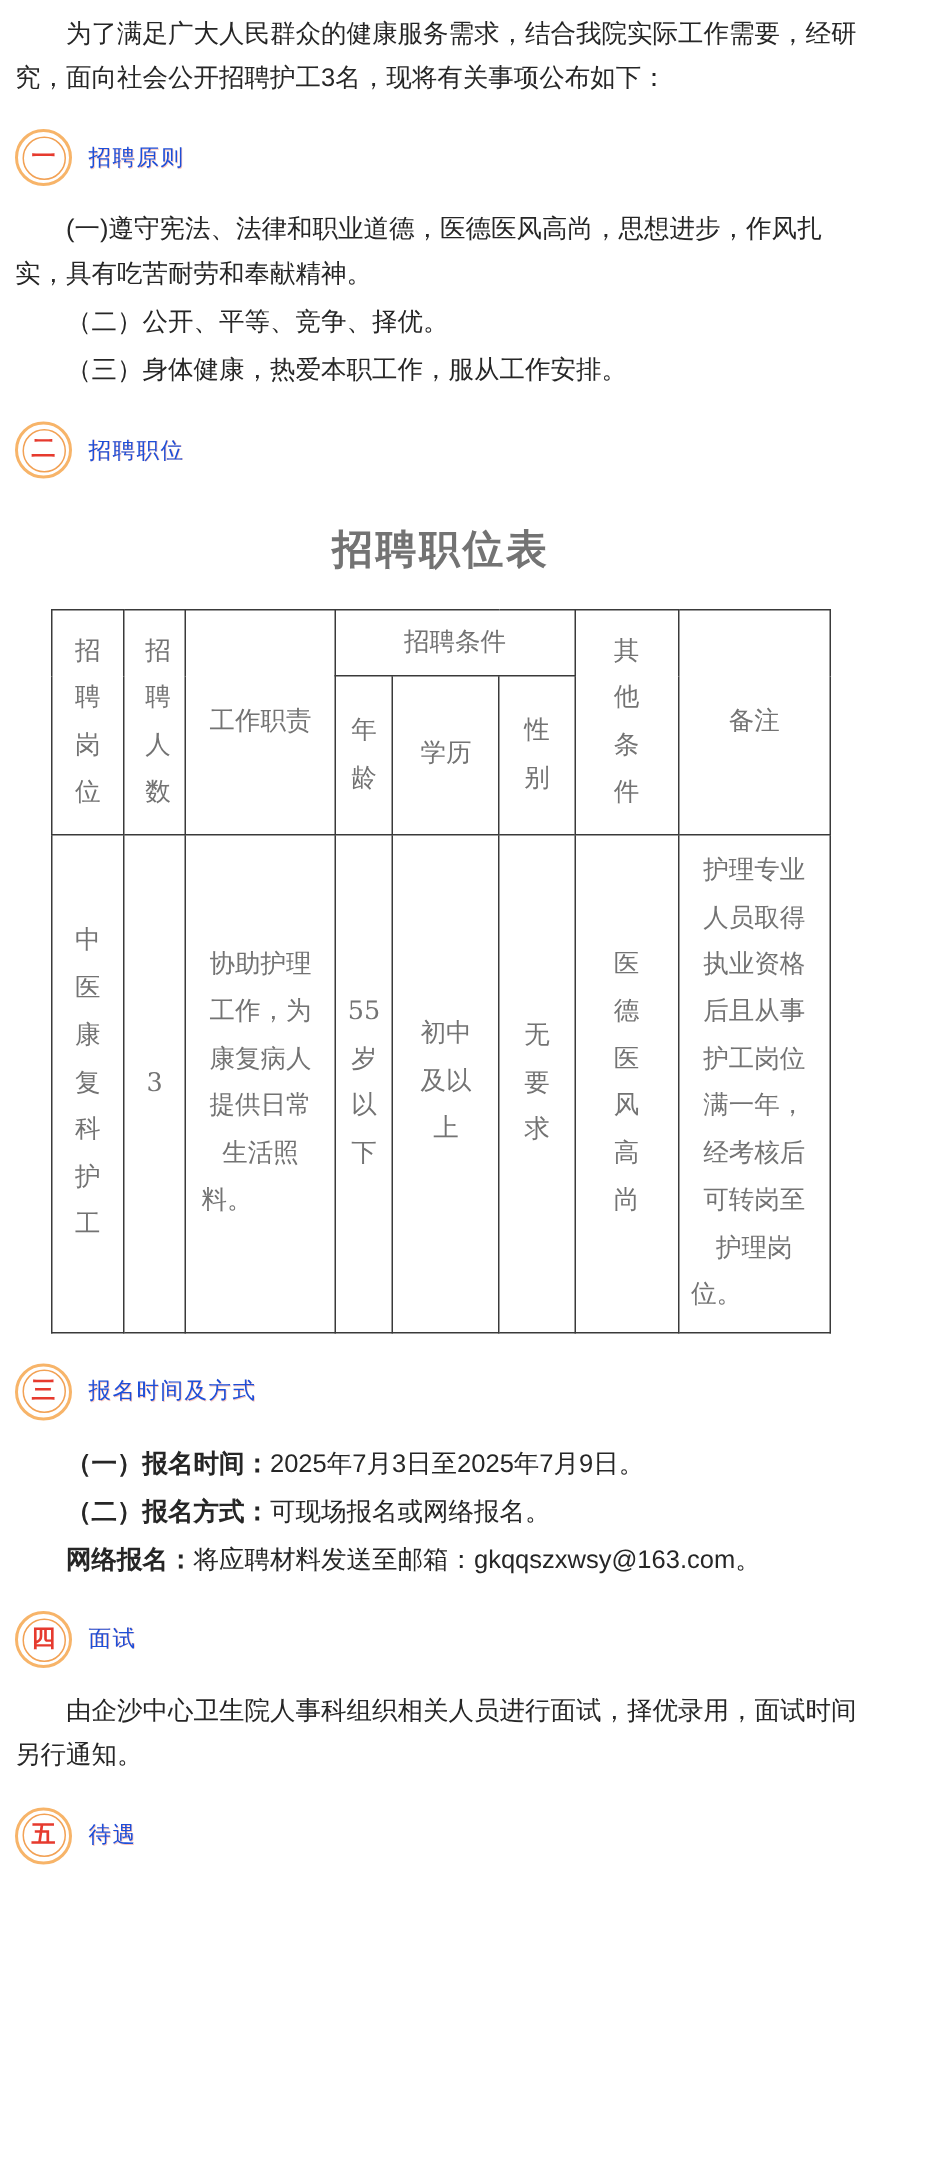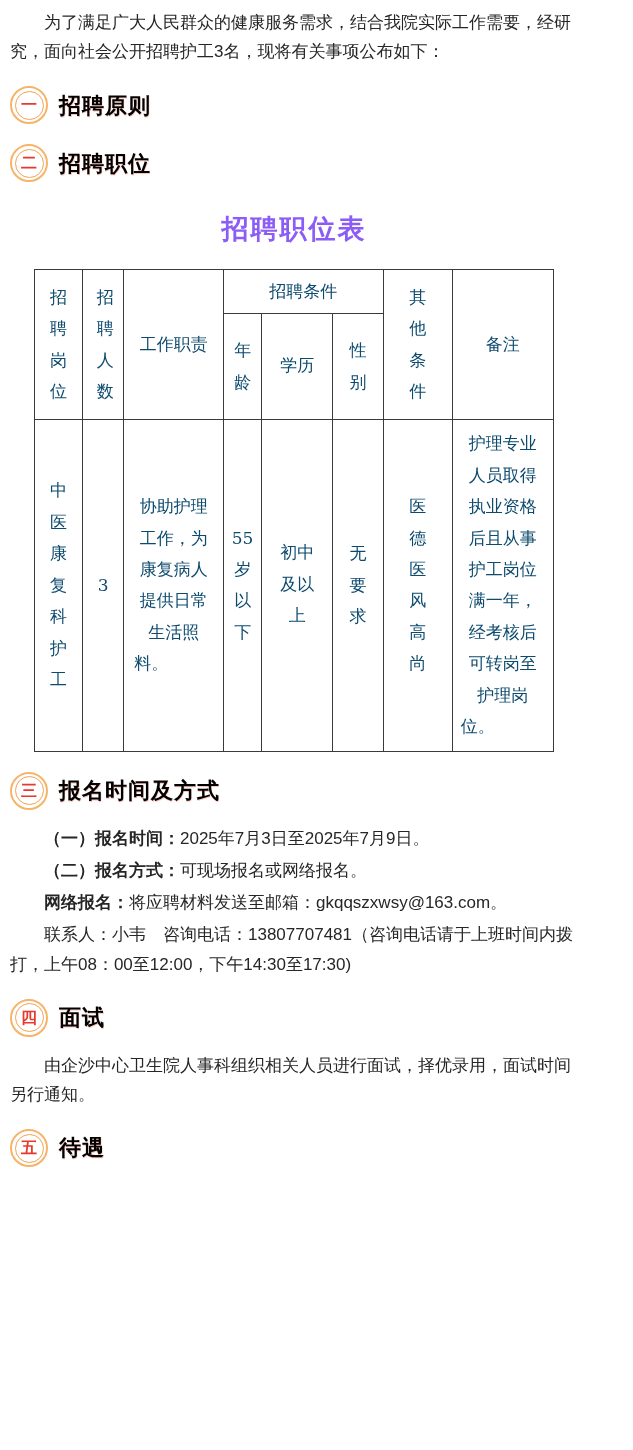--- a/index.html
+++ b/index.html
@@ -42,46 +42,46 @@
     box-sizing: border-box;
   }
   .badge-num {
     color: #e63a2e;
     font-weight: 700;
     font-size: 16px;
     line-height: 1;
   }
   .sec-title {
     margin-left: 11px;
-    color: #000000;
-    font-weight: 700;
-    font-size: 22px;
+    color: #1d4ed8;
+    font-weight: 400;
+    font-size: 15px;
     letter-spacing: 1px;
     text-shadow: 0.5px 0.5px 0 rgba(247, 150, 130, 0.55);
   }
 
   .b { font-weight: 700; text-align: center; }
 
   
   .table-title {
     margin: 24px 0 16px 0;
     text-align: center;
     font-size: 27px;
     font-weight: 700;
     letter-spacing: 2px;
-    color: #8b5cf6;
+    color: #737373;
   }
   table.jobs {
     width: 91.5%;
     margin: 0 auto 6px auto;
     border-collapse: collapse;
     table-layout: fixed;
     font-family: "DejaVu Serif", "Liberation Serif", serif;
     font-size: 17px;
-    color: #0c4a6e;
+    color: #737373;
   }
   table.jobs td {
     border: 1.5px solid #3a3a3a;
     vertical-align: middle;
     text-align: center;
     line-height: 1.85;
     padding: 6px;
     box-sizing: border-box;
     overflow: hidden;
   }
@@ -104,20 +104,25 @@
 
   <p class="indent intro">为了满足广大人民群众的健康服务需求，结合我院实际工作需要，经研究，面向社会公开招聘护工3名，现将有关事项公布如下：</p>
 
   <div class="sec-heading">
     <span class="badge">
       <span class="badge-inner">
         <span class="badge-num">一</span>
       </span>
     </span>
     <span class="sec-title">招聘原则</span>
+  </div>
+  <div class="sec-body">
+    <p class="indent">(一)遵守宪法、法律和职业道德，医德医风高尚，思想进步，作风扎实，具有吃苦耐劳和奉献精神。</p>
+    <p class="indent">（二）公开、平等、竞争、择优。</p>
+    <p class="indent">（三）身体健康，热爱本职工作，服从工作安排。</p>
   </div>
 
   <div class="sec-heading">
     <span class="badge">
       <span class="badge-inner">
         <span class="badge-num">二</span>
       </span>
     </span>
     <span class="sec-title">招聘职位</span>
   </div>
@@ -167,21 +172,20 @@
       <span class="badge-inner">
         <span class="badge-num">三</span>
       </span>
     </span>
     <span class="sec-title">报名时间及方式</span>
   </div>
   <div class="sec-body">
     <p class="indent"><span class="b">（一）报名时间：</span><span>2025年7月3日至2025年7月9日。</span></p>
     <p class="indent"><span class="b">（二）报名方式：</span><span>可现场报名或网络报名。</span></p>
     <p class="indent"><span class="b">网络报名：</span><span>将应聘材料发送至邮箱：gkqqszxwsy@163.com。</span></p>
-    <p class="indent">联系人：小韦　咨询电话：13807707481（咨询电话请于上班时间内拨打，上午08：00至12:00，下午14:30至17:30)</p>
   </div>
 
   <div class="sec-heading">
     <span class="badge">
       <span class="badge-inner">
         <span class="badge-num">四</span>
       </span>
     </span>
     <span class="sec-title">面试</span>
   </div>

